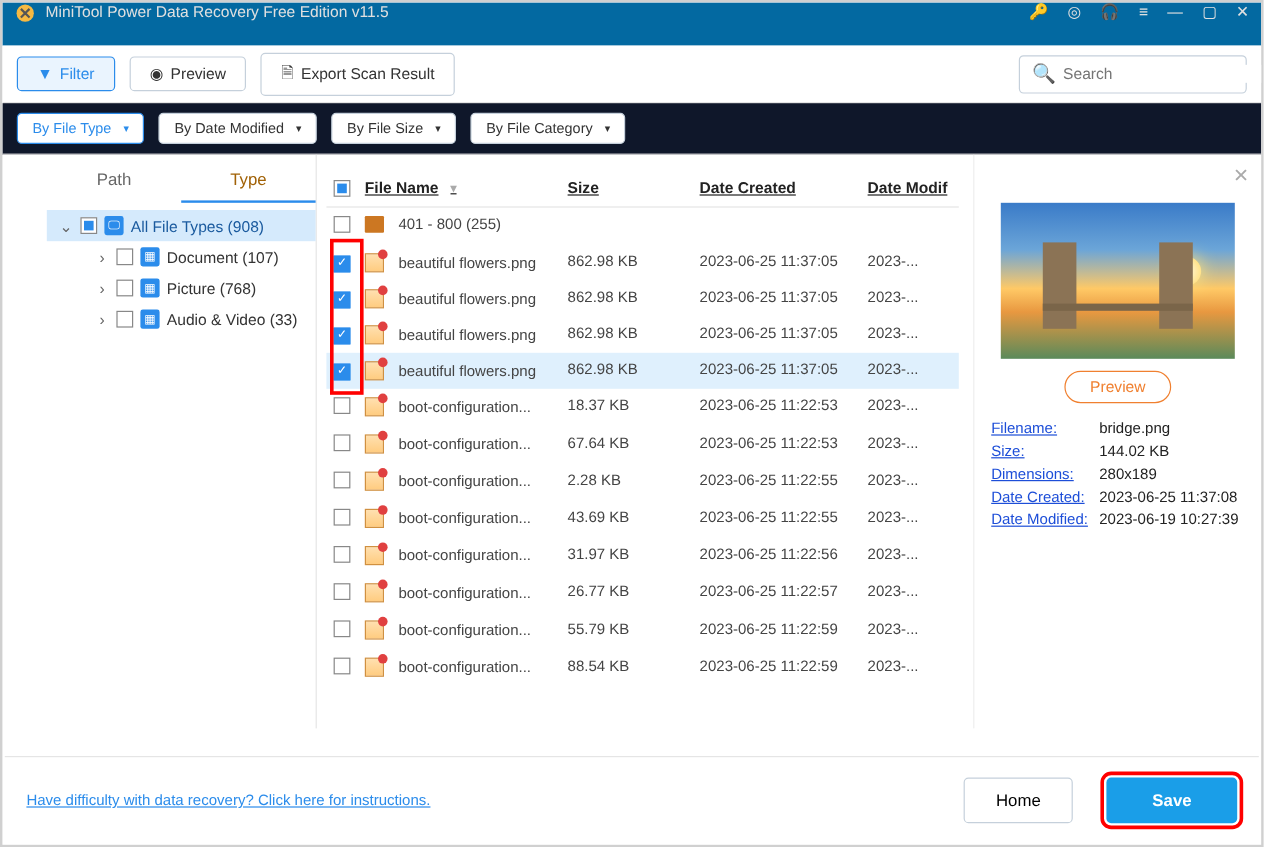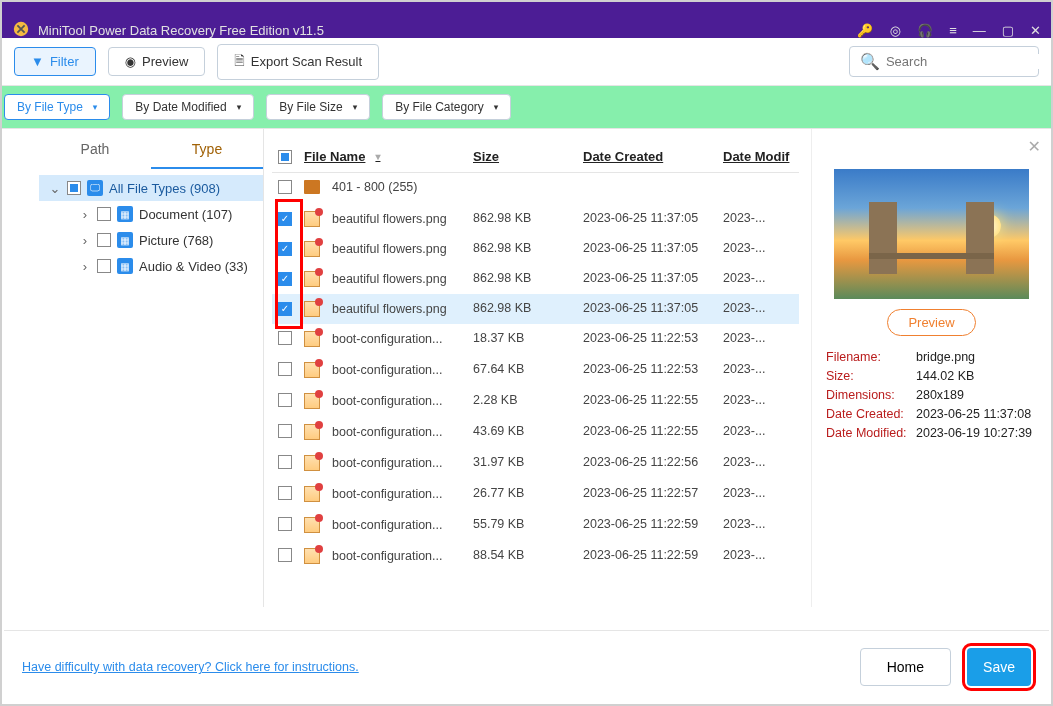--- a/index.html
+++ b/index.html
@@ -1,27 +1,27 @@
 <!DOCTYPE html>
 <html><head>
 <meta charset="utf-8">
 <style>
 * { margin: 0; padding: 0; box-sizing: border-box; font-family: -apple-system, BlinkMacSystemFont, "Segoe UI", Arial, sans-serif; }
 body { width: 1053px; height: 706px; background: #fff; overflow: hidden; border: 2px solid #d0d0d0; position: relative; }
-.titlebar { background: #4c1d95; height: 36px; display: flex; align-items: flex-end; padding: 0 10px; color: #e0e0e0; font-size: 13px; }
+.titlebar { background: #0369a1; height: 36px; display: flex; align-items: flex-start; padding: 0 10px; color: #e0e0e0; font-size: 13px; }
 .titlebar .logo { width: 18px; height: 18px; margin-right: 8px; }
 .titlebar .title { flex: 1; }
 .titlebar .sys-icons { display: flex; gap: 16px; align-items: center; }
 .titlebar .sys-icons span { cursor: pointer; }
 .toolbar { background: #fff; height: 48px; display: flex; align-items: center; padding: 0 12px; gap: 12px; border-bottom: 1px solid #e5e5e5; }
 .btn { border: 1px solid #c5d0db; border-radius: 4px; padding: 6px 16px; font-size: 13px; color: #333; background: #fff; cursor: pointer; display: inline-flex; align-items: center; gap: 6px; }
 .btn-primary-outline { border-color: #2b8ceb; color: #2b8ceb; background: #eaf4fe; }
 .search-box { margin-left: auto; border: 1px solid #c5d0db; border-radius: 4px; padding: 5px 10px; width: 190px; display: flex; align-items: center; gap: 6px; color: #888; }
 .search-box input { border: none; outline: none; font-size: 13px; flex: 1; }
-.filterbar { background: #86efac; padding: 8px 2px; display: flex; gap: 12px; border-bottom: 1px solid #e5e5e5; }
+.filterbar { background: #0f172a; padding: 8px 12px; display: flex; gap: 12px; border-bottom: 1px solid #e5e5e5; }
 .dropdown { border: 1px solid #c5d0db; border-radius: 4px; padding: 5px 12px; font-size: 12px; color: #333; background: #fff; cursor: pointer; display: inline-flex; align-items: center; gap: 6px; }
 .dropdown.active { border-color: #2b8ceb; color: #2b8ceb; }
 .main { display: flex; height: 478px; }
 .sidebar { width: 262px; border-right: 1px solid #e5e5e5; padding-left: 37px; }
 .tabs { display: flex; height: 40px; }
 .tab { flex: 1; text-align: center; line-height: 40px; font-size: 14px; color: #666; cursor: pointer; }
 .tab.active { color: #a16207; border-bottom: 2px solid #2b8ceb; font-weight: 500; }
 .tree { padding: 6px 0; font-size: 13px; }
 .tree-item { display: flex; align-items: center; padding: 5px 10px; gap: 6px; cursor: pointer; }
 .tree-item.root { background: #d5eafc; font-weight: 500; color: #1a5a9e; }
@@ -52,28 +52,28 @@
 .preview-pane { width: 240px; padding: 14px 14px 0 14px; font-size: 12.5px; color: #333; position: relative; border-left: 1px solid #eee; }
 .preview-close { position: absolute; top: 8px; right: 10px; color: #aaa; font-size: 16px; cursor: pointer; }
 .preview-img { width: 195px; height: 130px; margin: 26px auto 10px; background: linear-gradient(to bottom, #3a7bc8 0%, #6ba5d8 30%, #ffc966 55%, #e89840 70%, #5a8a5a 100%); display: block; position: relative; overflow: hidden; }
 .bridge-tower { position: absolute; bottom: 25px; width: 28px; height: 72px; background: #8b7355; }
 .bridge-tower.l { left: 35px; }
 .bridge-tower.r { right: 35px; }
 .bridge-span { position: absolute; bottom: 40px; left: 35px; right: 35px; height: 6px; background: #7a6549; }
 .sun { position: absolute; top: 45px; right: 28px; width: 24px; height: 24px; background: radial-gradient(#fff8dc,#ffd966); border-radius: 50%; box-shadow: 0 0 15px #ffe680; }
 .btn-preview { display: block; margin: 6px auto 14px; border: 1px solid #f08030; color: #f08030; background: #fff; padding: 5px 20px; border-radius: 16px; font-size: 13px; cursor: pointer; }
 .meta-row { display: flex; margin: 5px 0; }
-.meta-k { width: 90px; color: #b91c1c; }
+.meta-k { width: 90px; color: #1d4ed8; text-decoration: underline; }
 .meta-v { flex: 1; color: #222; }
 .footer { position: absolute; bottom: 2px; left: 2px; right: 2px; height: 72px; border-top: 1px solid #e5e5e5; display: flex; align-items: center; padding: 0 18px; background: #fff; }
 .footer-left { font-size: 13px; color: #333; }
 .footer-left a { color: #2b8ceb; text-decoration: underline; font-size: 12.5px; }
-.footer-btns { margin-left: auto; display: flex; gap: 16px; }
+.footer-btns { margin-left: auto; display: flex; gap: 28px; }
 .btn-home { border: 1px solid #c5d0db; padding: 10px 26px; border-radius: 4px; background: #fff; font-size: 14px; cursor: pointer; font-weight: 500; }
-.btn-save { background: #1a9ee8; color: #fff; border: none; padding: 10px 16px; border-radius: 4px; font-size: 14px; cursor: pointer; font-weight: 400; outline: 3px solid #ff0000; outline-offset: 2px; }
+.btn-save { background: #1a9ee8; color: #fff; border: none; padding: 10px 38px; border-radius: 4px; font-size: 14px; cursor: pointer; font-weight: 700; outline: 3px solid #ff0000; outline-offset: 2px; }
 .caret::after { content: "▾"; margin-left: 4px; font-size: 9px; color: inherit; }
 .sort-ind { color: #aaa; margin-left: 4px; font-size: 10px; }
 </style>
 </head>
 <body>
 
 <div class="titlebar">
   <span class="logo">
     <svg viewBox="0 0 20 20">
         <circle cx="10" cy="10" r="8" fill="#f5b942"></circle>

